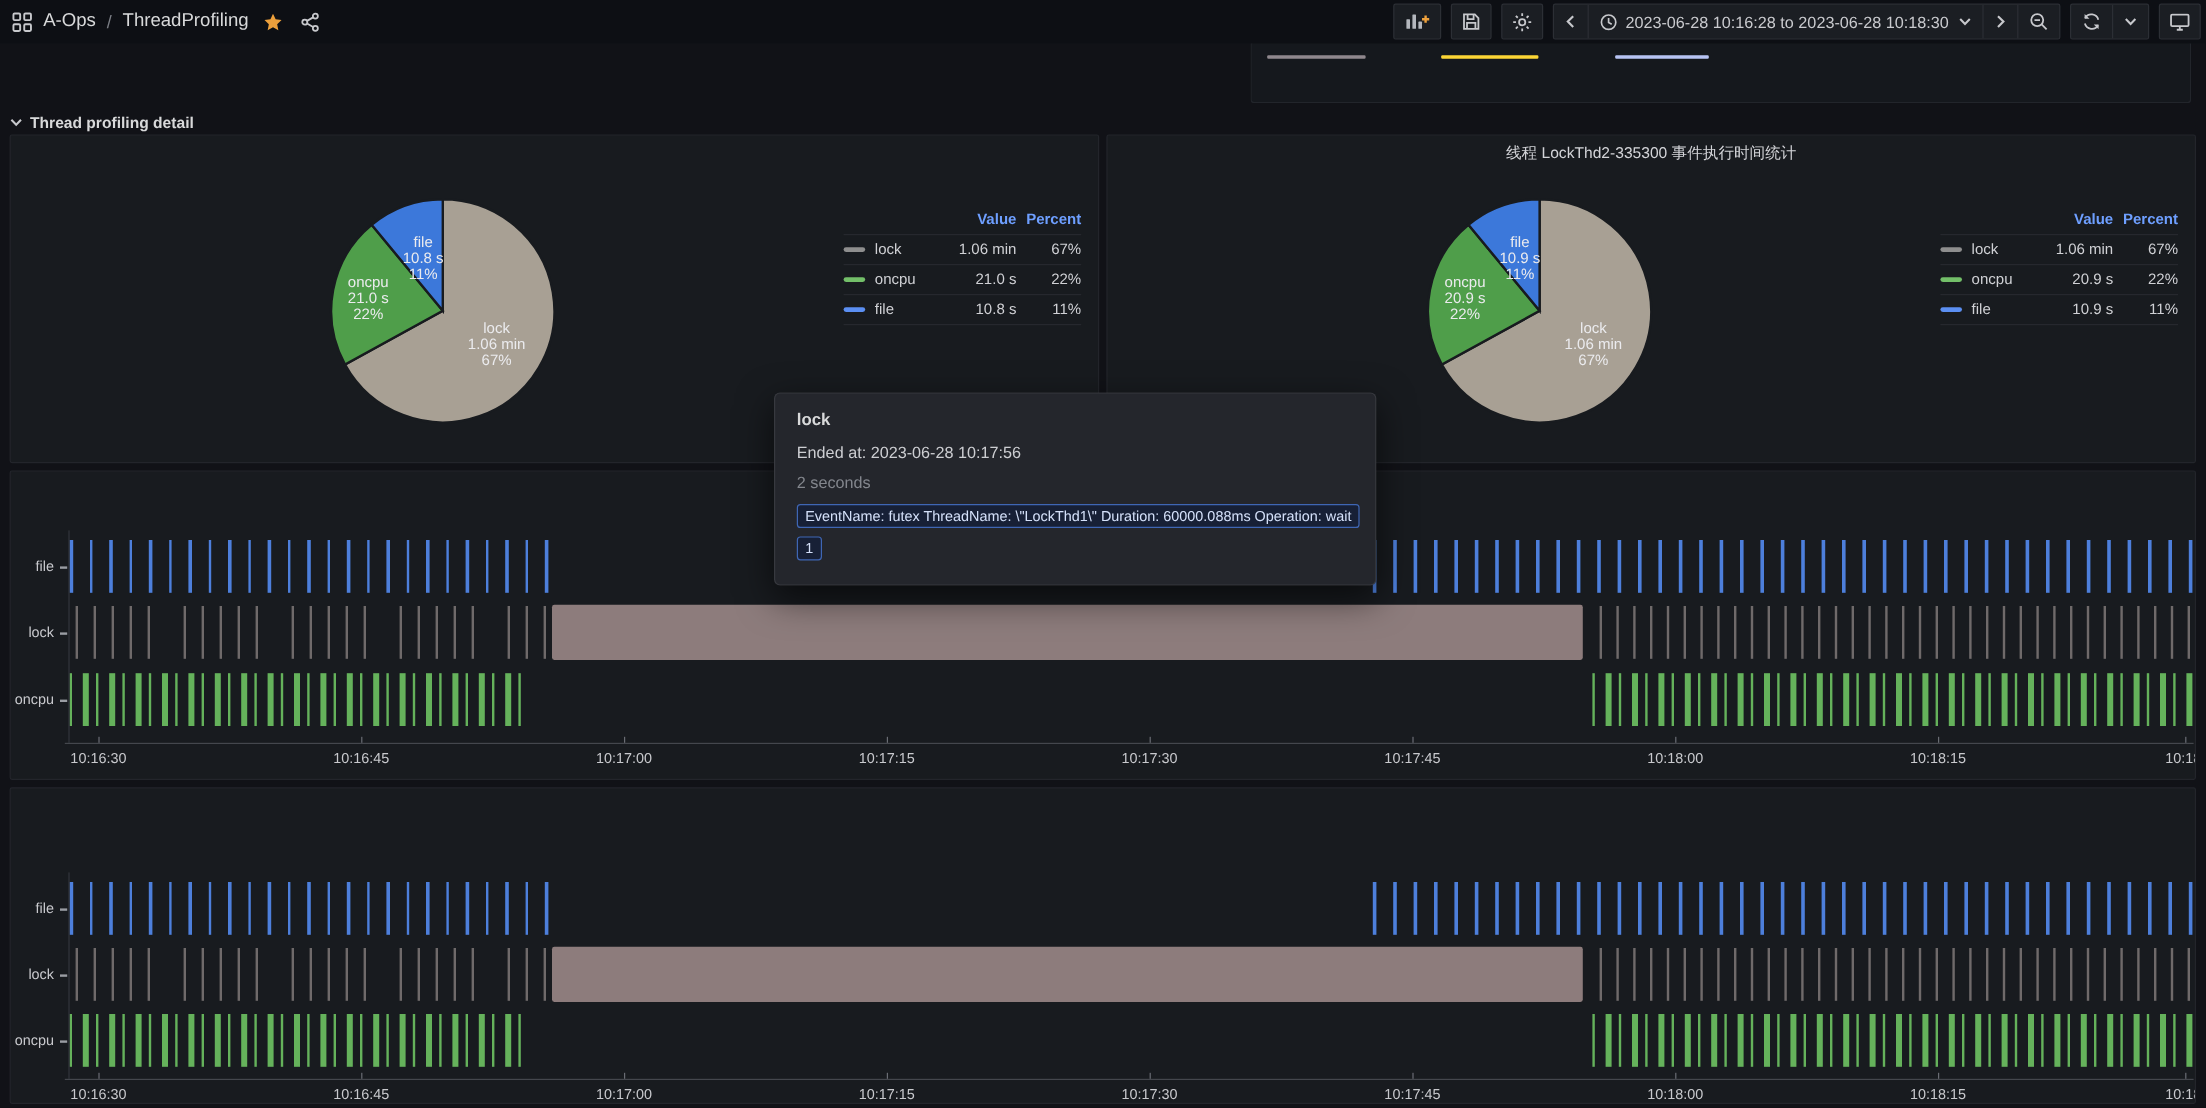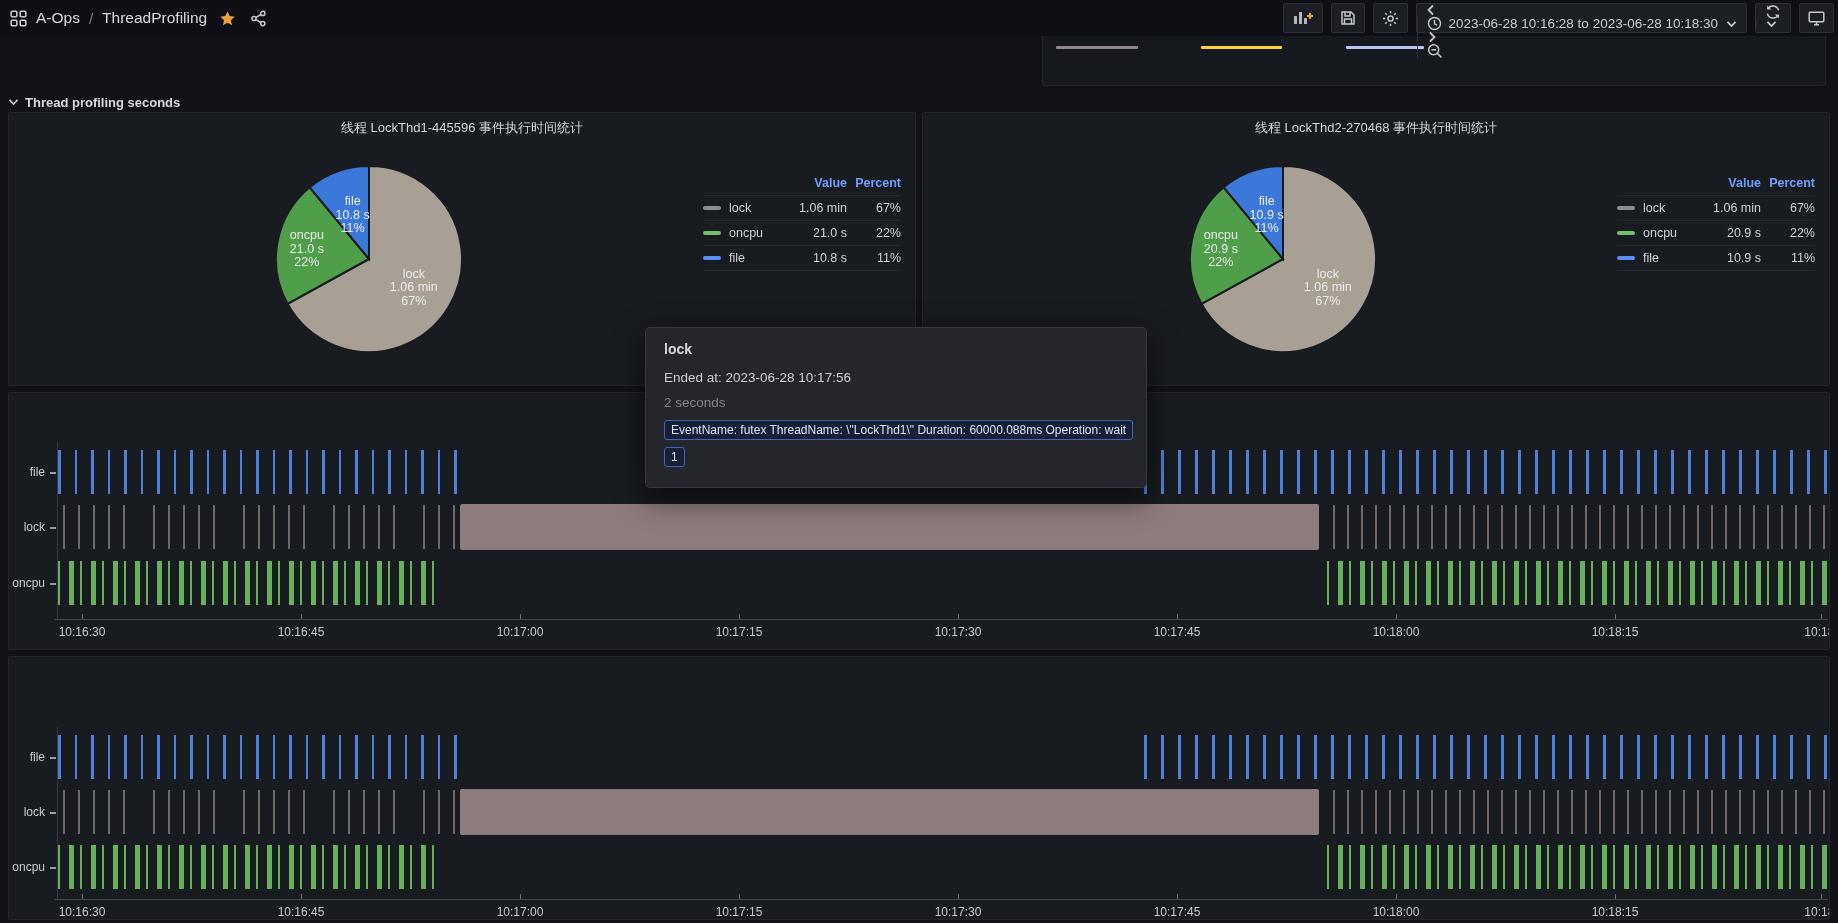--- a/index.html
+++ b/index.html
@@ -9,21 +9,21 @@
 
   
   .nav { position:absolute; left:0; top:0; width:1838px; height:36px; background:#0d0f14; z-index:5; }
   .nav-left { position:absolute; left:10px; top:0; height:36px; display:flex; align-items:center; gap:9px; }
   .crumb { font-size:15.5px; font-weight:500; color:#d8d9da; cursor:pointer; }
   .crumb-sep { color:#7b7e85; font-size:15px; }
   .icon { display:inline-flex; align-items:center; justify-content:center; }
   .nav-right { position:absolute; right:4px; top:3px; height:30px; display:flex; align-items:center; gap:8px; }
   .btn { height:30px; min-width:34px; background:#1b1e23; border:1px solid #2c2f35; border-radius:2px;
     display:flex; align-items:center; justify-content:center; padding:0 8px; cursor:pointer; color:#c7c8cc; }
-  .btn-group { height:30px; display:flex; align-items:stretch; background:#1b1e23; border:1px solid #2c2f35; border-radius:2px;flex-direction:column; }
+  .btn-group { height:30px; display:flex; align-items:stretch; background:#1b1e23; border:1px solid #2c2f35; border-radius:2px; }
   .btn-group .seg { display:flex; align-items:center; padding:0 9px; cursor:pointer; }
   .btn-group .seg + .seg { border-left:1px solid #2c2f35; }
   .time-text { font-size:13.5px; font-weight:500; color:#c9cace; margin:0 8px 0 7px; white-space:nowrap; }
 
   
   .fragment { position:absolute; left:1042px; top:36px; width:784px; height:50px; background:#15181d;
     border:1px solid #22252b; border-top:none; border-radius:0 0 3px 3px; }
   .fragment .fline { position:absolute; top:10px; height:3px; border-radius:1px; }
 
   
@@ -195,25 +195,24 @@
   <div class="fragment" id="fragment">
       <div class="fline" style="left: 13px; width: 82px; background: rgb(143, 135, 141);"></div>
       <div class="fline" style="left: 158px; width: 81px; background: rgb(252, 213, 53);"></div>
       <div class="fline" style="left: 303px; width: 78px; background: rgb(183, 195, 243);"></div>
     </div>
 
   <div class="row-header">
     <svg class="ico" width="11" height="8" viewBox="0 0 11 8">
         <path fill="none" stroke="#c7c8cc" stroke-width="1.7" d="M1.5 1.8L5.5 6l4-4.2"></path>
       </svg>
-    <span>Thread profiling seconds</span>
+    <span>Thread profiling detail</span>
   </div>
 
   <div class="panel pie-panel" id="pie0">
-    <div class="panel-title">线程 LockThd1-445596 事件执行时间统计</div>
     <svg class="pie-svg" width="908" height="244" style="position:absolute;left:0;top:28px">
         <path d="M360,118 L360.0,25.0 A93,93 0 1 1 278.5,162.8 Z" fill="#a8a094" stroke="#181b1f" stroke-width="2"></path>
         <text x="404.8274447663654" y="136.51087693227933" text-anchor="middle" fill="#ebebee" font-size="12.5"><tspan x="404.8274447663654" dy="0">lock</tspan><tspan x="404.8274447663654" dy="13.5">1.06 min</tspan><tspan x="404.8274447663654" dy="13.5">67%</tspan></text>
         <path d="M360,118 L278.5,162.8 A93,93 0 0 1 300.7,46.3 Z" fill="#4f9e4a" stroke="#181b1f" stroke-width="2"></path>
         <text x="297.88015426391775" y="98.1500056655988" text-anchor="middle" fill="#ebebee" font-size="12.5"><tspan x="297.88015426391775" dy="0">oncpu</tspan><tspan x="297.88015426391775" dy="13.5">21.0 s</tspan><tspan x="297.88015426391775" dy="13.5">22%</tspan></text>
         <path d="M360,118 L300.7,46.3 A93,93 0 0 1 360.0,25.0 Z" fill="#3c78da" stroke="#181b1f" stroke-width="2"></path>
         <text x="343.61863417693775" y="64.49900601337364" text-anchor="middle" fill="#ebebee" font-size="12.5"><tspan x="343.61863417693775" dy="0">file</tspan><tspan x="343.61863417693775" dy="13.5">10.8 s</tspan><tspan x="343.61863417693775" dy="13.5">11%</tspan></text>
       </svg>
     <div class="legend">
       <div class="lg-row lg-head">
@@ -243,21 +242,21 @@
         <span class="swatch" style="background:#5b8ff2"></span>
         <span>file</span>
             </div>
       <div class="lg-val">10.8 s</div>
       <div class="lg-pct">11%</div>
           </div>
         </div>
     </div>
   </div>
   <div class="panel pie-panel" id="pie1">
-    <div class="panel-title">线程 LockThd2-270468 事件执行时间统计</div>
+    <div class="panel-title">线程 LockThd2-335300 事件执行时间统计</div>
     <svg class="pie-svg" width="908" height="244" style="position:absolute;left:0;top:28px">
         <path d="M360,118 L360.0,25.0 A93,93 0 1 1 278.5,162.8 Z" fill="#a8a094" stroke="#181b1f" stroke-width="2"></path>
         <text x="404.8274447663654" y="136.51087693227933" text-anchor="middle" fill="#ebebee" font-size="12.5"><tspan x="404.8274447663654" dy="0">lock</tspan><tspan x="404.8274447663654" dy="13.5">1.06 min</tspan><tspan x="404.8274447663654" dy="13.5">67%</tspan></text>
         <path d="M360,118 L278.5,162.8 A93,93 0 0 1 300.7,46.3 Z" fill="#4f9e4a" stroke="#181b1f" stroke-width="2"></path>
         <text x="297.88015426391775" y="98.1500056655988" text-anchor="middle" fill="#ebebee" font-size="12.5"><tspan x="297.88015426391775" dy="0">oncpu</tspan><tspan x="297.88015426391775" dy="13.5">20.9 s</tspan><tspan x="297.88015426391775" dy="13.5">22%</tspan></text>
         <path d="M360,118 L300.7,46.3 A93,93 0 0 1 360.0,25.0 Z" fill="#3c78da" stroke="#181b1f" stroke-width="2"></path>
         <text x="343.61863417693775" y="64.49900601337364" text-anchor="middle" fill="#ebebee" font-size="12.5"><tspan x="343.61863417693775" dy="0">file</tspan><tspan x="343.61863417693775" dy="13.5">10.9 s</tspan><tspan x="343.61863417693775" dy="13.5">11%</tspan></text>
       </svg>
     <div class="legend">
       <div class="lg-row lg-head">

